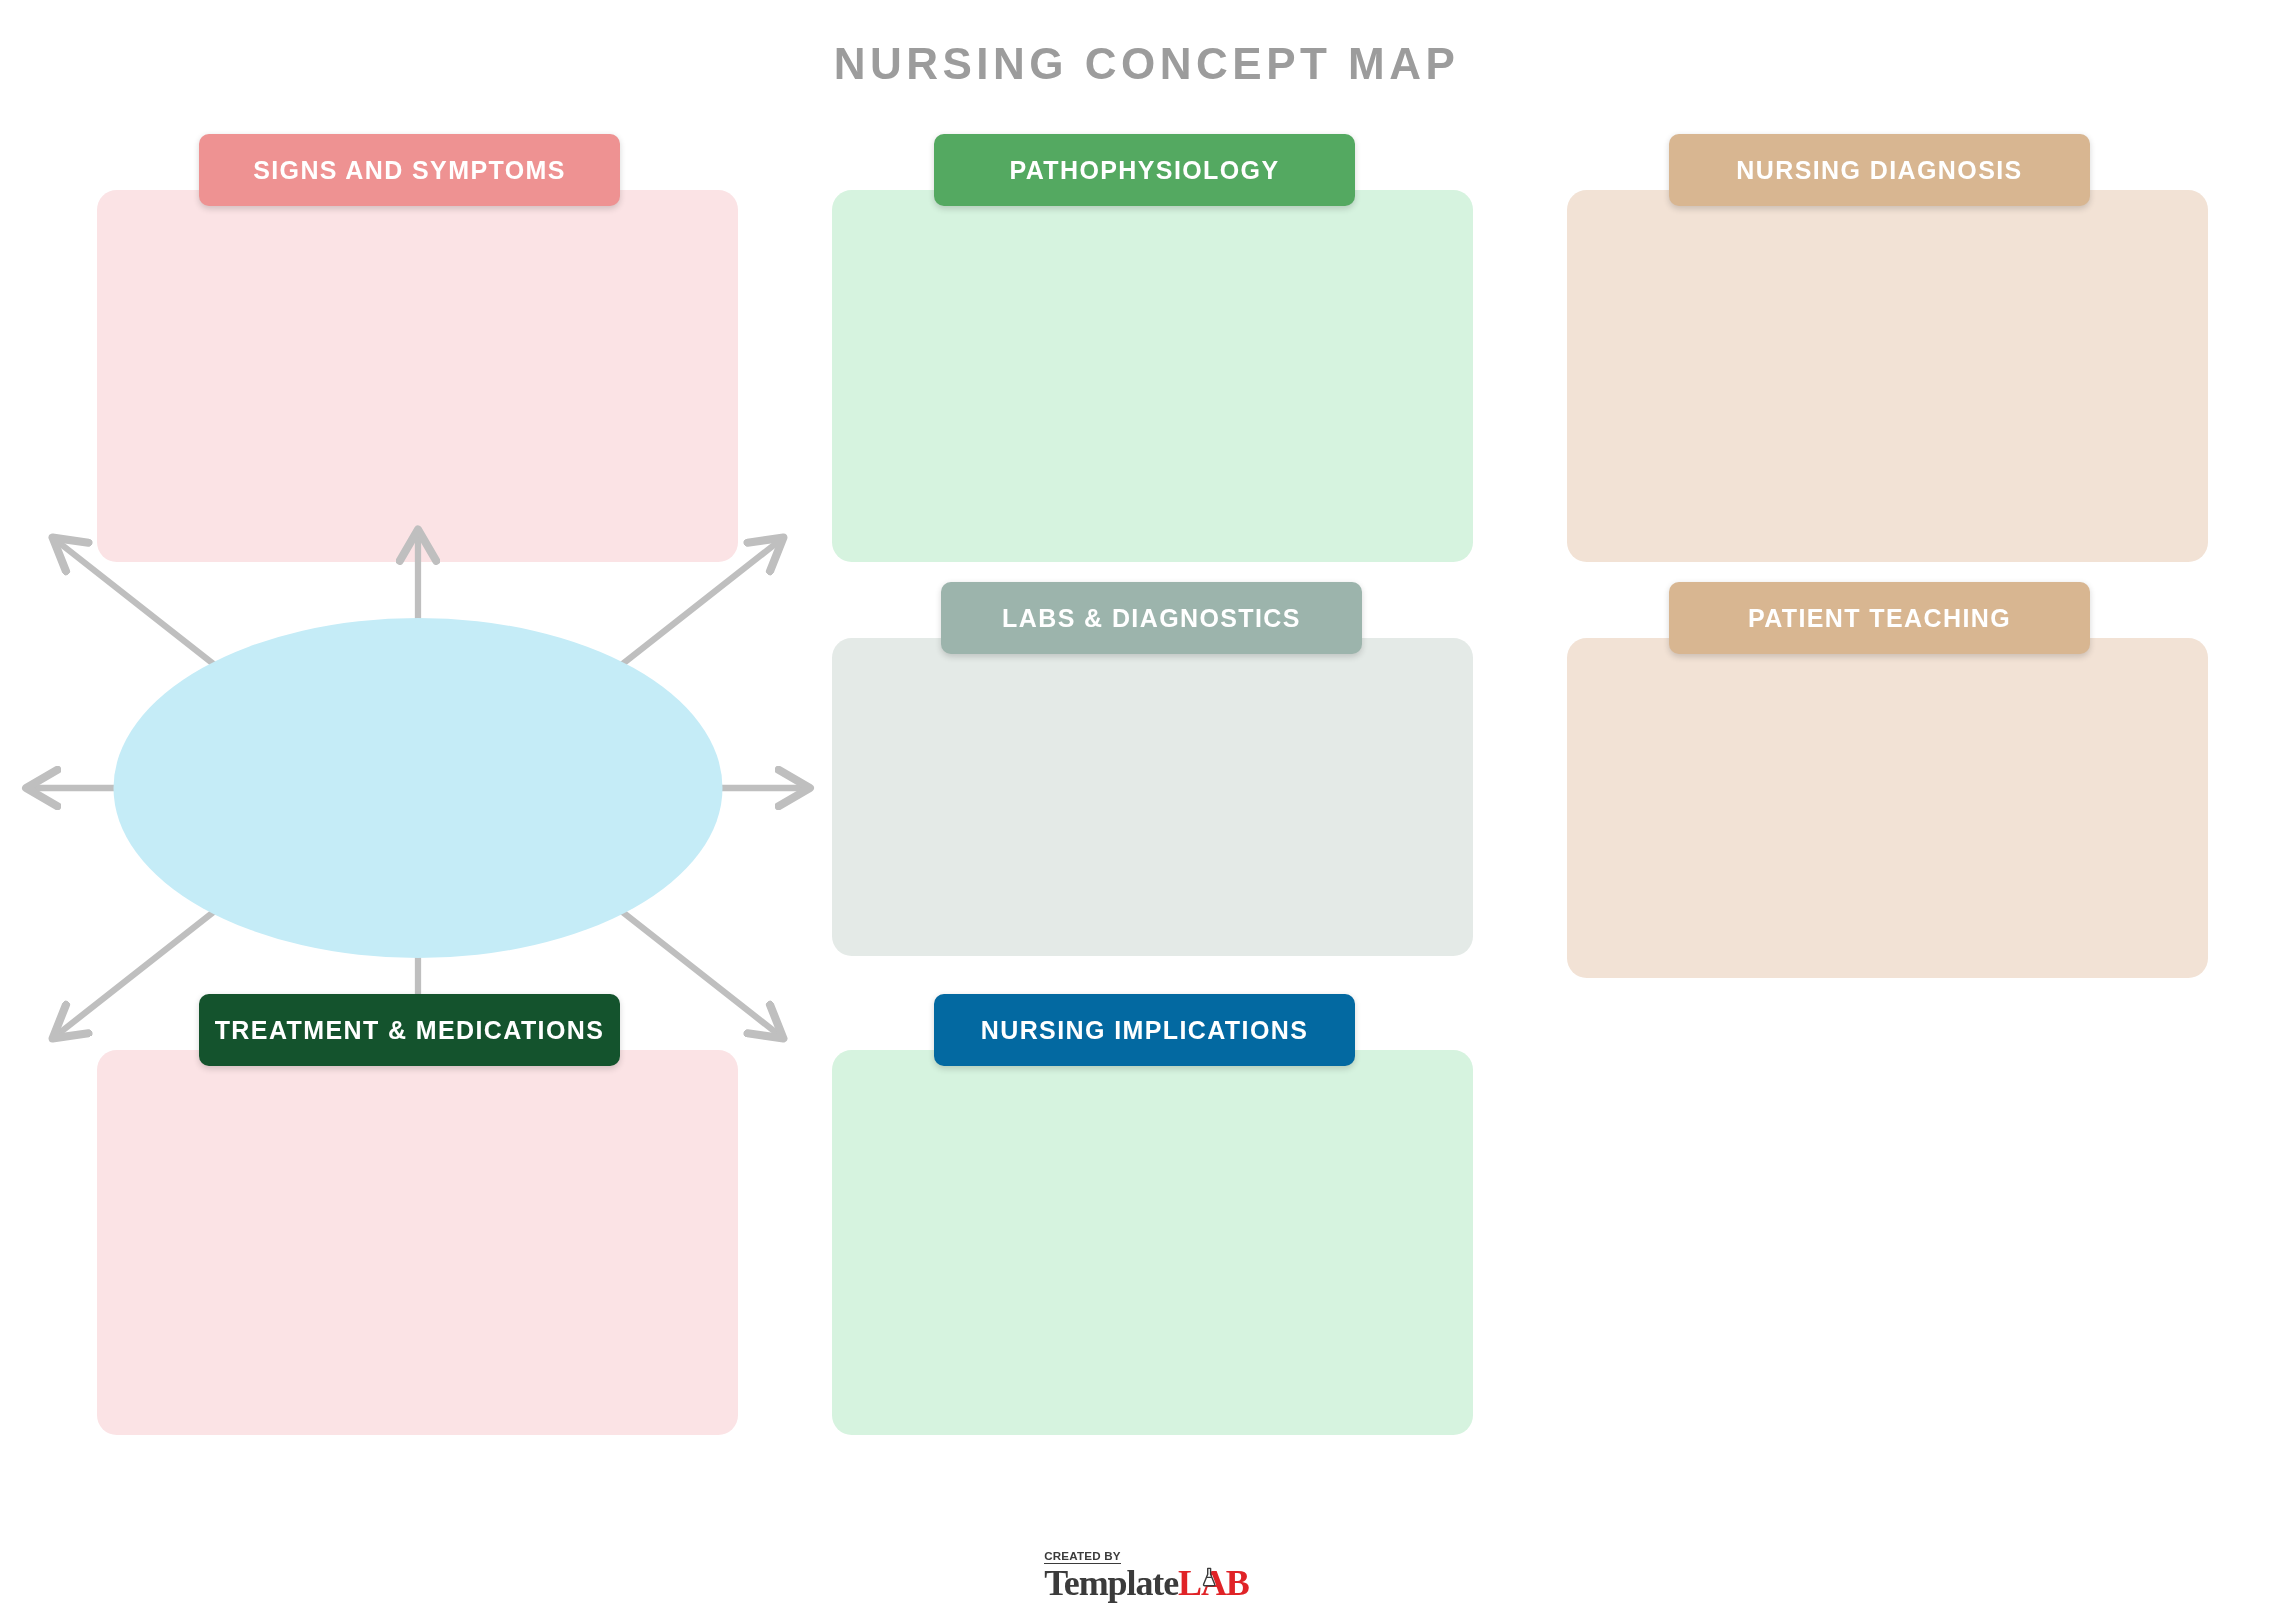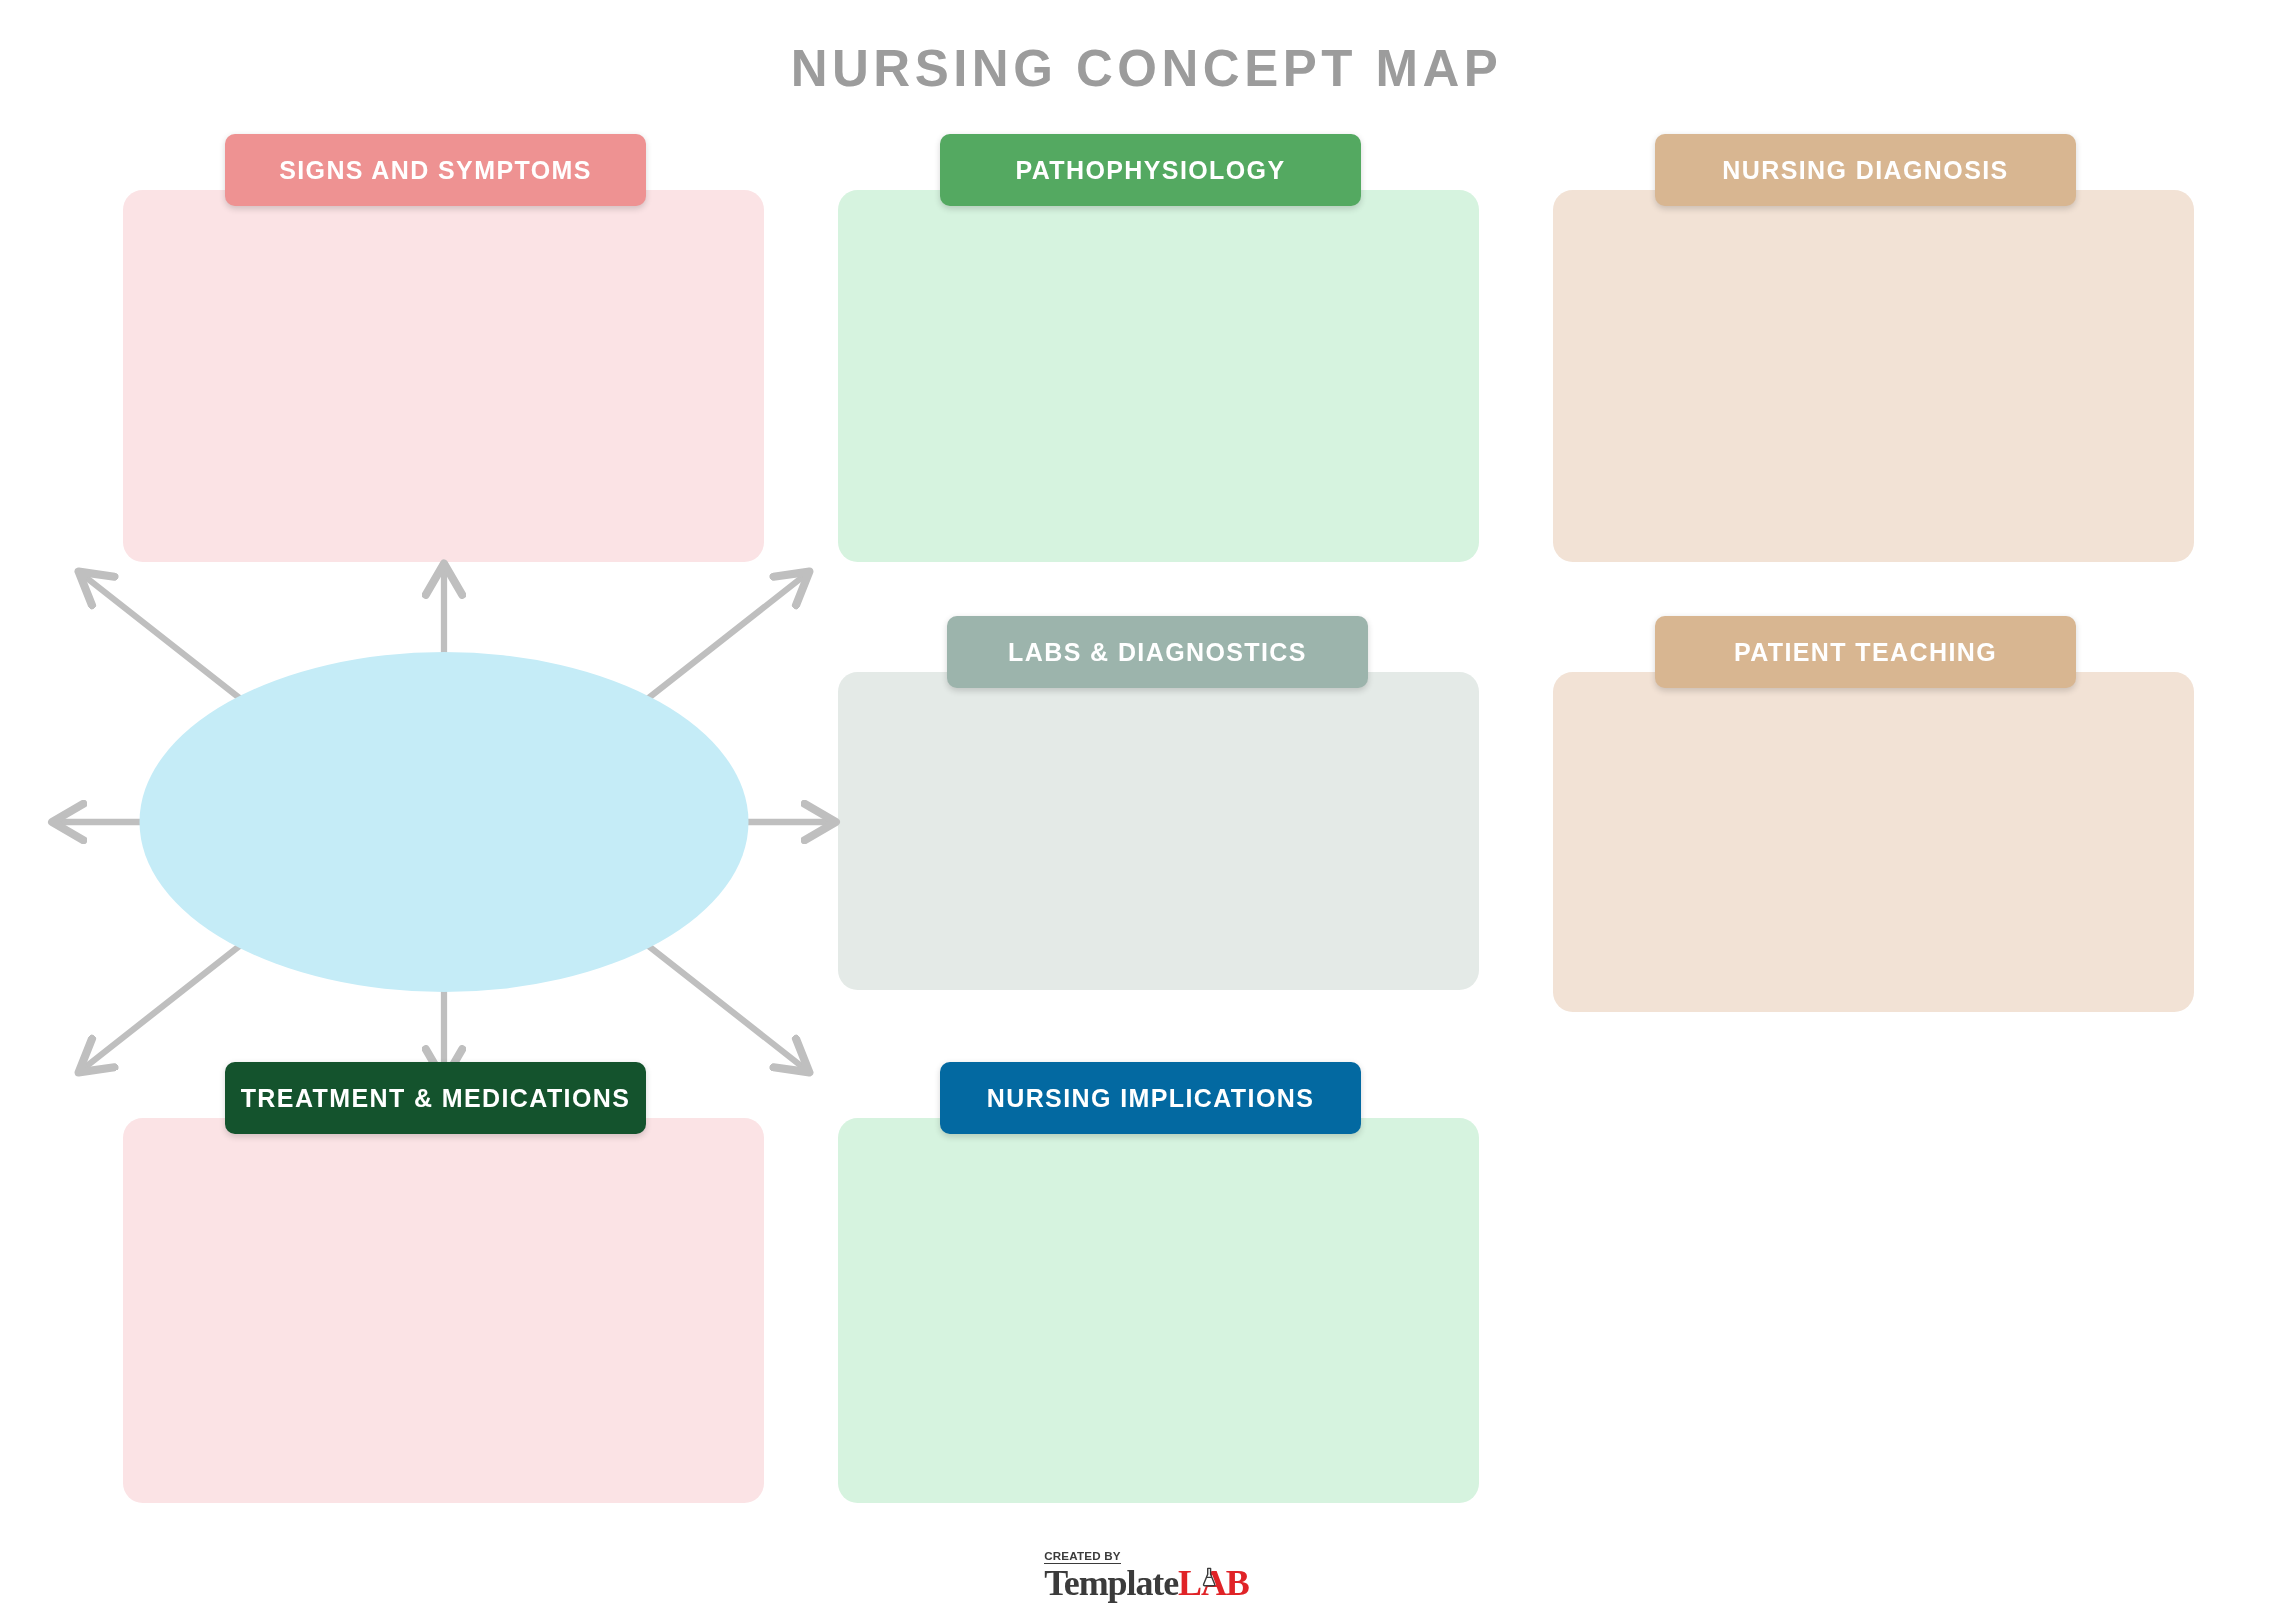--- a/index.html
+++ b/index.html
@@ -19,41 +19,40 @@
     background: #ffffff;
   }
 
   
   .title {
     position: absolute;
     top: 39px;
     left: 0;
     width: 2293px;
     text-align: center;
-    font-size: 51px;
+    font-size: 44px;
     font-weight: bold;
     letter-spacing: 4.5px;
     color: #9c9c9c;
     white-space: nowrap;
   }
 
   
   .grid {
     position: absolute;
     top: 134px;
-    left: 84px;
+    left: 78px;
     width: 2149px;
     height: 1370px;
     display: grid;
     grid-template-columns: 681px 681px 681px;
     grid-template-rows: 448px 412px 457px;
     column-gap: 54px;
     row-gap: 0px;
     justify-content: center;
-    gap: 34px;
   }
 
   .cell {
     position: relative;
   }
 
   
   .card {
     position: absolute;
     left: 19.7px;

